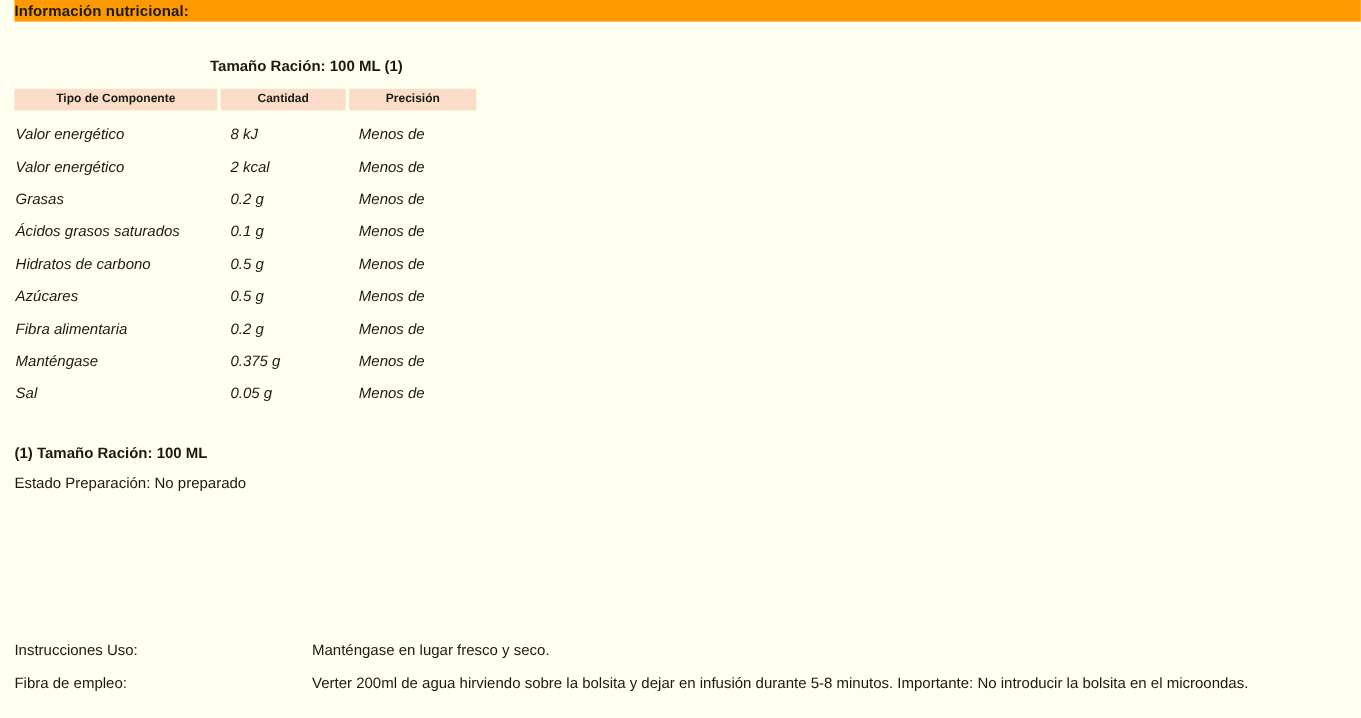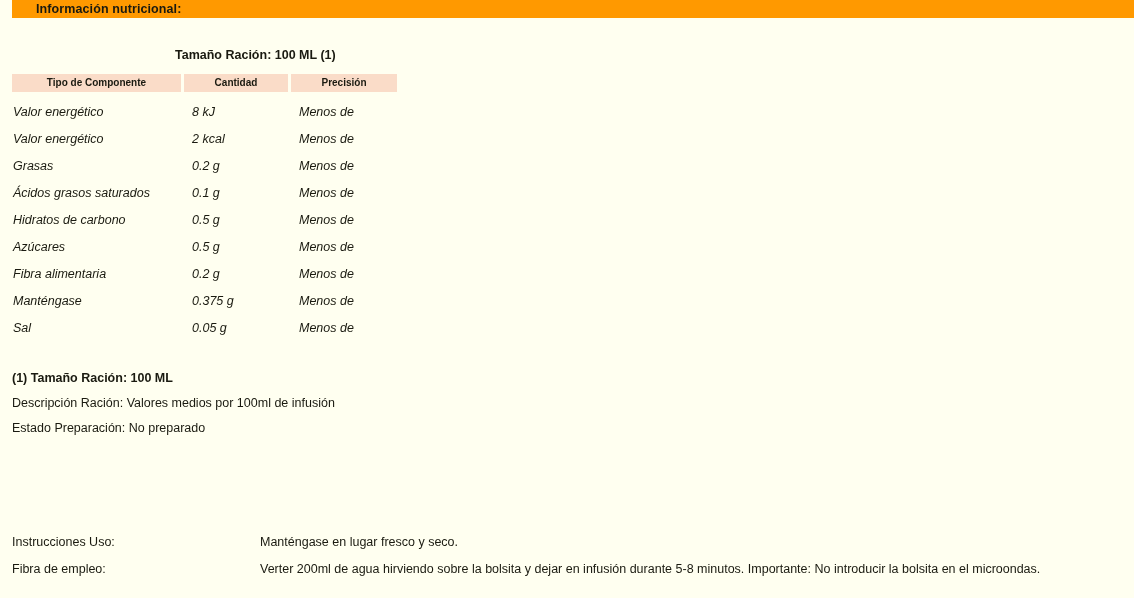--- a/index.html
+++ b/index.html
@@ -29,21 +29,21 @@
     right: 0;
     height: 18px;
     background: #FF9900;
     display: flex;
     align-items: center;
   }
   .section-banner .banner-text {
     font-size: 12.5px;
     font-weight: bold;
     color: #1a1a10;
-    padding-left: 24px;
+    padding-left: 0;
     letter-spacing: 0.1px;
     white-space: nowrap;
   }
   #banner-nutritional { top: 0px; }
   #banner-complementary { top: 484px; }
 
   
   .serving-caption {
     position: absolute;
     left: 175px;
@@ -218,21 +218,20 @@
         <td class="spacer-cell"></td>
         <td class="cell-amount">0.05 g</td>
         <td class="spacer-cell"></td>
         <td class="cell-precision">Menos de</td>
       </tr>
     </tbody>
   </table>
 
   <div class="footnotes">
     <div class="footnote-line strong">(1) Tamaño Ración: 100 ML</div>
-    <div class="footnote-line">Descripción Ración: Valores medios por 100ml de infusión</div>
     <div class="footnote-line">Estado Preparación: No preparado</div>
   </div>
 
 
   <div class="complementary">
     <div class="comp-row">
       <span class="comp-label">Instrucciones Uso:</span>
       <span class="comp-value">Manténgase en lugar fresco y seco.</span>
     </div>
     <div class="comp-row">

